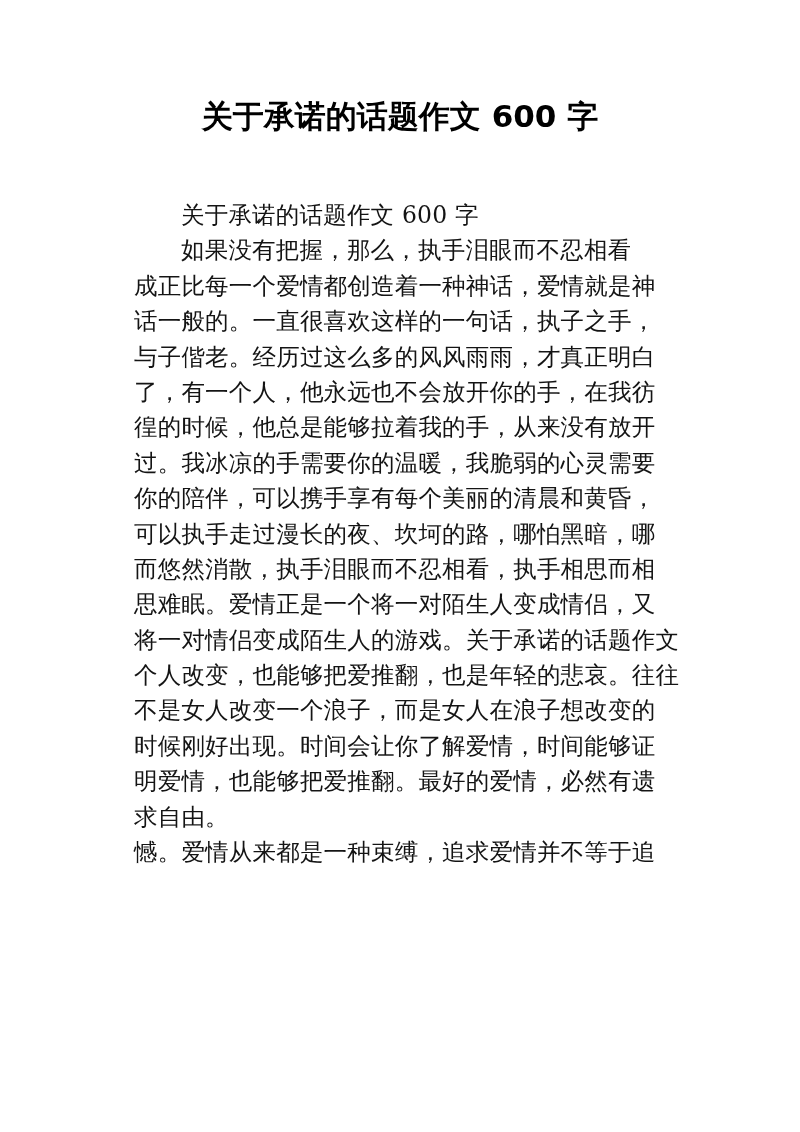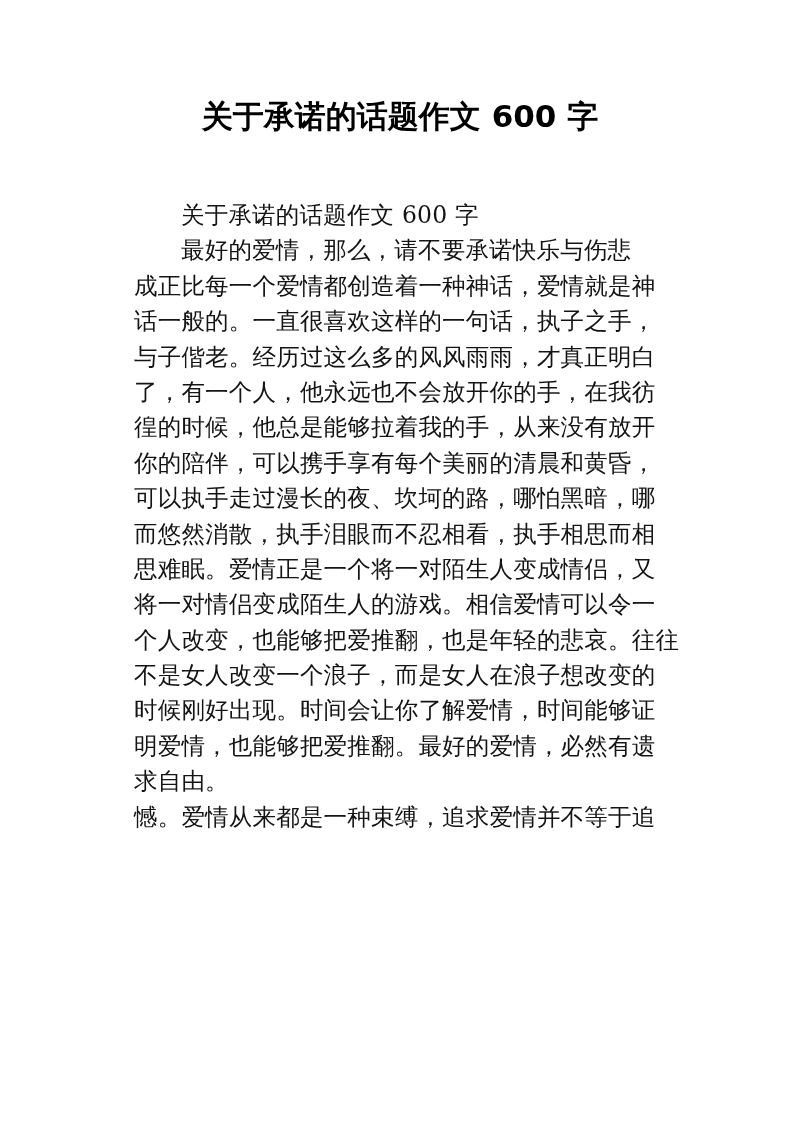--- a/index.html
+++ b/index.html
@@ -55,31 +55,32 @@
     }
   </style>
 </head>
 <body>
 
 <div class="page">
   <div class="doc-title">关于承诺的话题作文 600 字</div>
 
   <div class="body">
     <div class="line indent">关于承诺的话题作文 600 字</div>
-    <div class="line indent">最好的爱情，那么，请不要承诺快乐与伤悲</div>
+    <div class="line indent">如果没有把握，那么，执手泪眼而不忍相看</div>
     <div class="line">成正比每一个爱情都创造着一种神话，爱情就是神</div>
     <div class="line">话一般的。一直很喜欢这样的一句话，执子之手，</div>
     <div class="line">与子偕老。经历过这么多的风风雨雨，才真正明白</div>
     <div class="line">了，有一个人，他永远也不会放开你的手，在我彷</div>
     <div class="line">徨的时候，他总是能够拉着我的手，从来没有放开</div>
+    <div class="line">过。我冰凉的手需要你的温暖，我脆弱的心灵需要</div>
     <div class="line">你的陪伴，可以携手享有每个美丽的清晨和黄昏，</div>
     <div class="line">可以执手走过漫长的夜、坎坷的路，哪怕黑暗，哪</div>
     <div class="line">而悠然消散，执手泪眼而不忍相看，执手相思而相</div>
     <div class="line">思难眠。爱情正是一个将一对陌生人变成情侣，又</div>
-    <div class="line">将一对情侣变成陌生人的游戏。相信爱情可以令一</div>
+    <div class="line">将一对情侣变成陌生人的游戏。关于承诺的话题作文</div>
     <div class="line">个人改变，也能够把爱推翻，也是年轻的悲哀。往往</div>
     <div class="line">不是女人改变一个浪子，而是女人在浪子想改变的</div>
     <div class="line">时候刚好出现。时间会让你了解爱情，时间能够证</div>
     <div class="line">明爱情，也能够把爱推翻。最好的爱情，必然有遗</div>
     <div class="line">求自由。</div>
     <div class="line">憾。爱情从来都是一种束缚，追求爱情并不等于追</div>
   </div>
 </div>
 
 </body></html>

